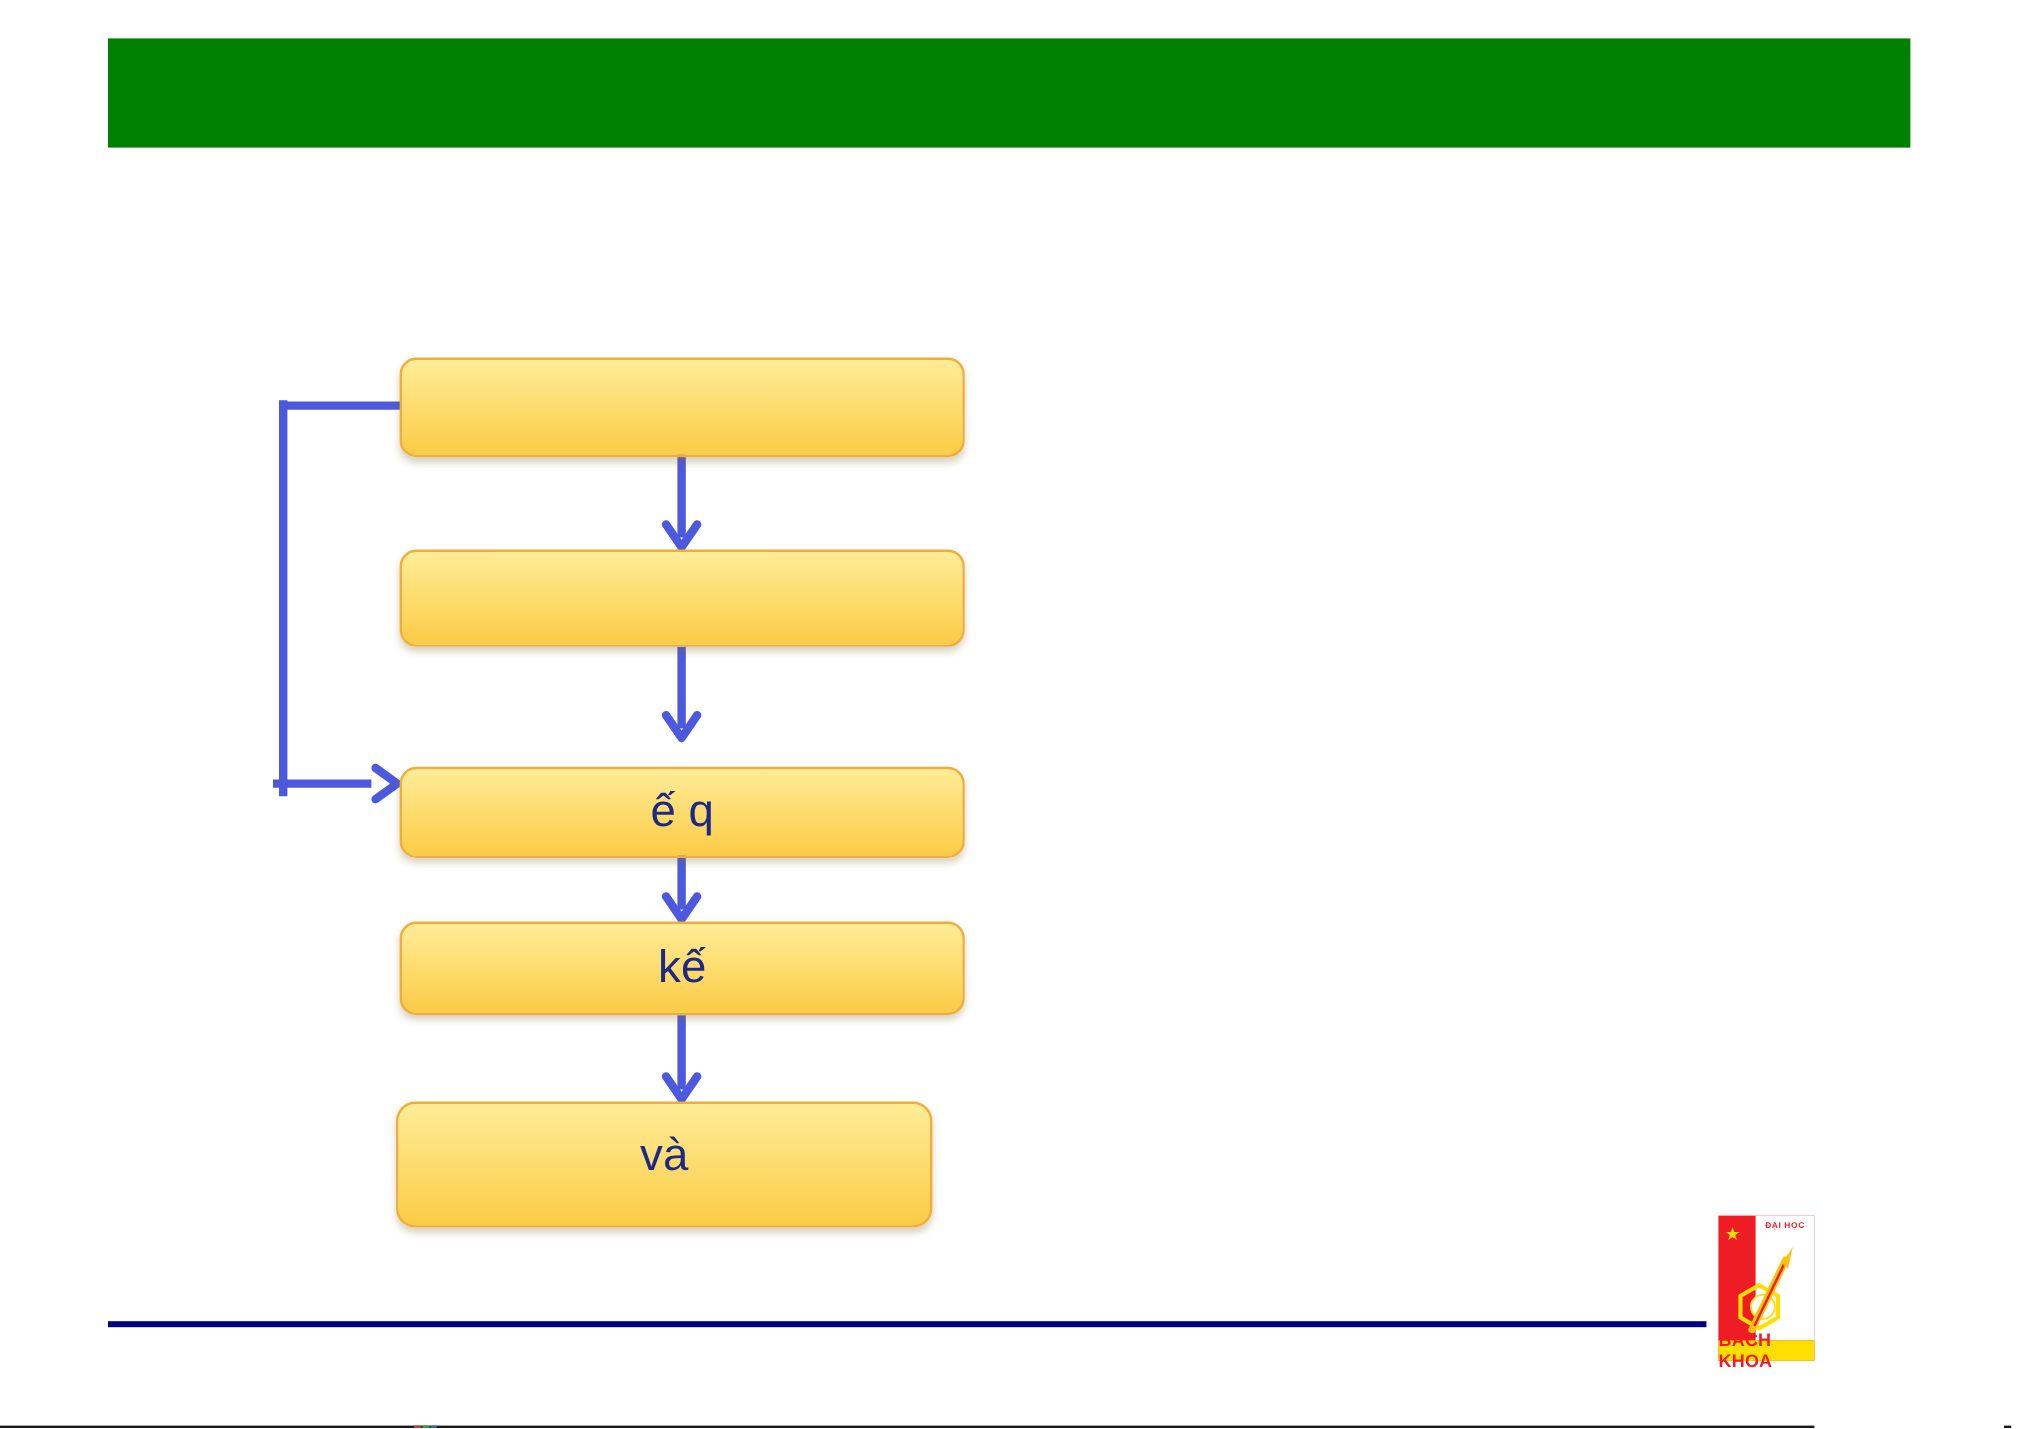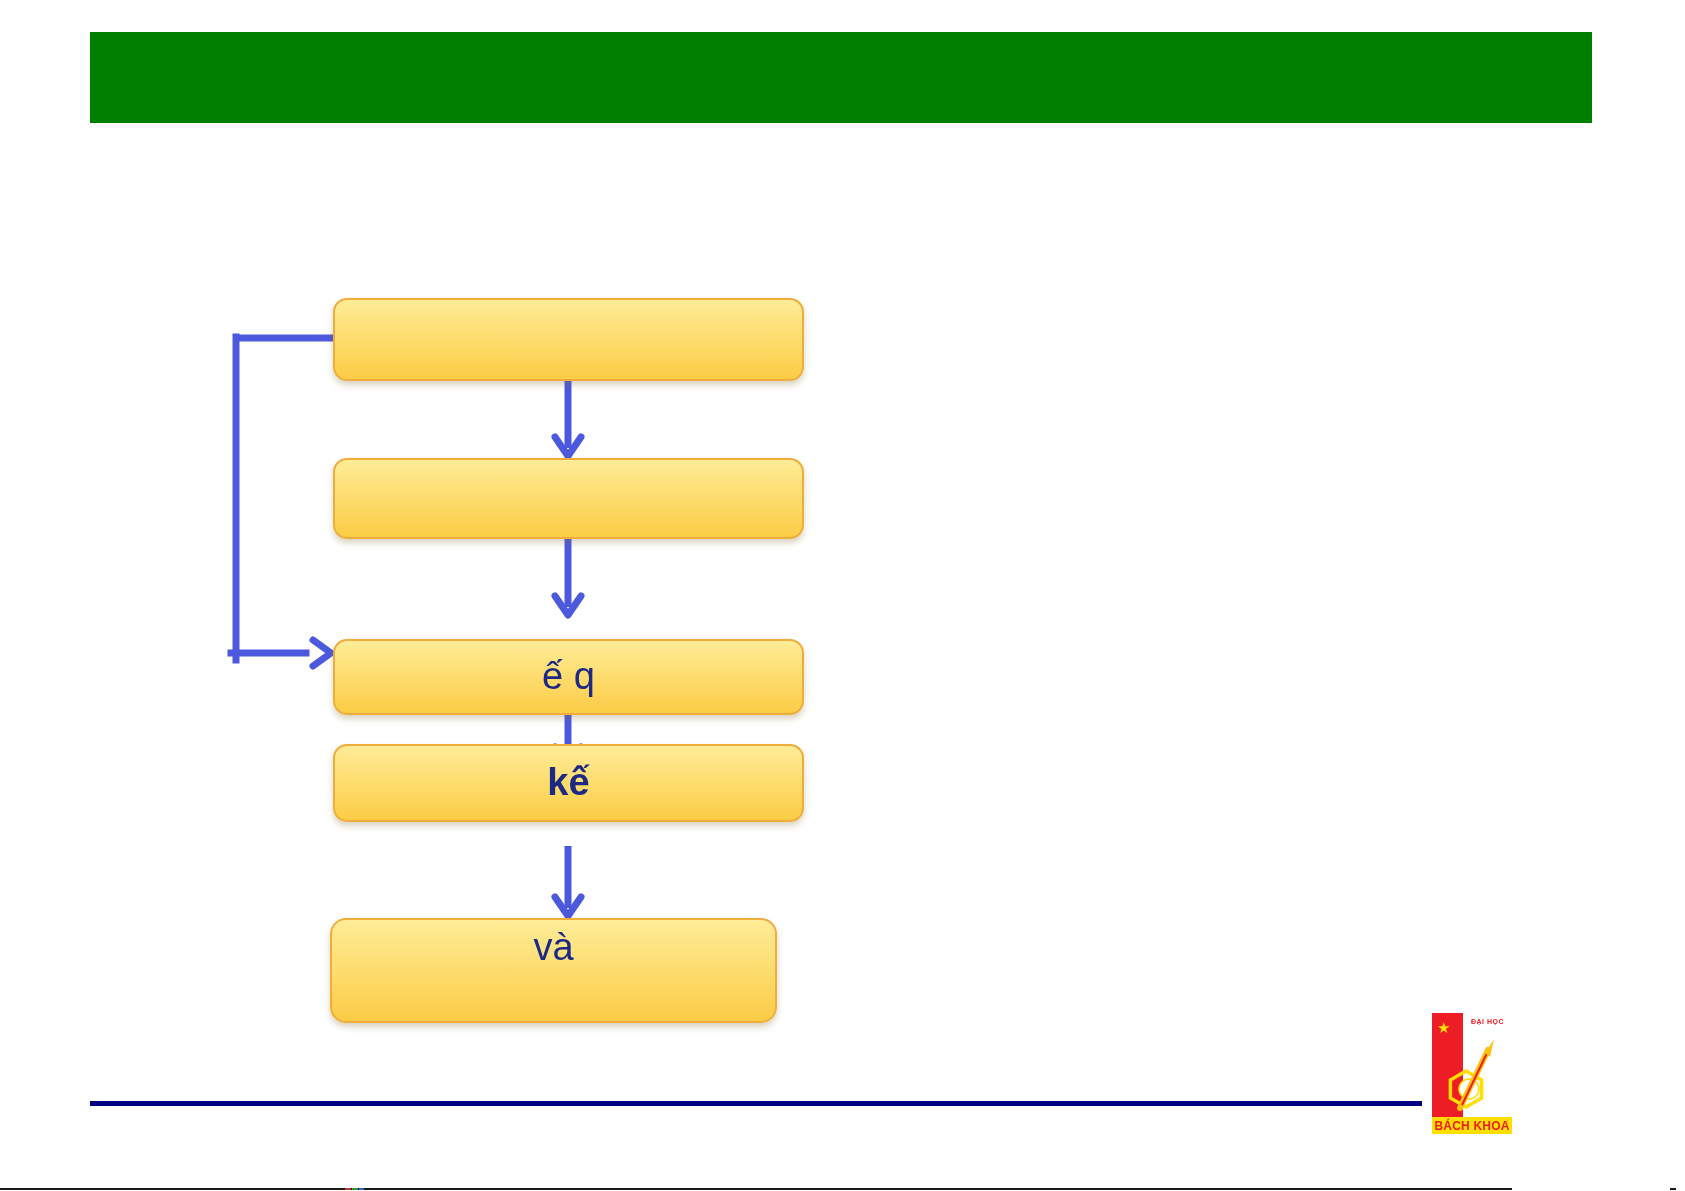--- a/index.html
+++ b/index.html
@@ -18,22 +18,22 @@
     border:2px solid var(--box-border,#F0AD3C);
     border-radius:14px;
     box-shadow:0 4px 6px rgba(130,110,50,0.30);
     display:flex; align-items:center; justify-content:center;
     color:var(--label-navy,#1D2A85);
     font-size:38px; line-height:1.1;
   }
   .b1 { left:333px; top:298px; width:467px; height:79px; }
   .b2 { left:333px; top:458px; width:467px; height:77px; }
   .b3 { left:333px; top:639px; width:467px; height:72px; }
-  .b4 { left:333px; top:744px; width:467px; height:74px;font-weight:bold; }
-  .b5 { left:330px; top:918px; width:447px; height:105px; align-items:flex-start; padding-top:7px; box-sizing:border-box; border-radius:16px; }
+  .b4 { left:333px; top:768px; width:467px; height:74px; }
+  .b5 { left:330px; top:918px; width:447px; height:105px; align-items:flex-start; padding-top:23px; box-sizing:border-box; border-radius:16px; }
   
   .wires { position:absolute; left:0; top:0; pointer-events:none; }
   .shaft  { stroke:var(--arrow-blue,#4C59DD); stroke-width:7; stroke-linecap:butt; }
   .elbow  { stroke:var(--arrow-blue,#4C59DD); stroke-width:7; fill:none; stroke-linecap:square; }
   .chev   { stroke:var(--arrow-blue,#4C59DD); stroke-width:7; fill:none; stroke-linecap:round; stroke-linejoin:round; }
   
   .footer-line {
     position:absolute; left:90px; top:1101px; width:1332px; height:5px;
     background:var(--footer-navy,#000080);
   }
@@ -47,21 +47,21 @@
   .logo-dh {
     position:absolute; left:33px; top:5px; width:45px; text-align:center;
     font-size:7px; font-weight:bold; letter-spacing:0.5px;
     color:var(--logo-red,#EE1C25); line-height:1;
   }
   .logo-svg { position:absolute; left:0; top:0; }
   .logo-band {
     position:absolute; left:0; top:104px; width:80px; height:17px;
     background:var(--logo-yellow,#FFDE00);
     display:flex; align-items:center; justify-content:center;
-    font-size:12px; font-weight:800; color:var(--logo-red,#EE1C25); letter-spacing:0.2px;
+    font-size:15px; font-weight:800; color:var(--logo-red,#EE1C25); letter-spacing:0.2px;
   }
 </style>
 </head>
 <body>
 
 <div class="canvas">
 
   <div class="title-bar"></div>
 
   <svg class="wires" width="1685" height="1191" viewBox="0 0 1685 1191">

